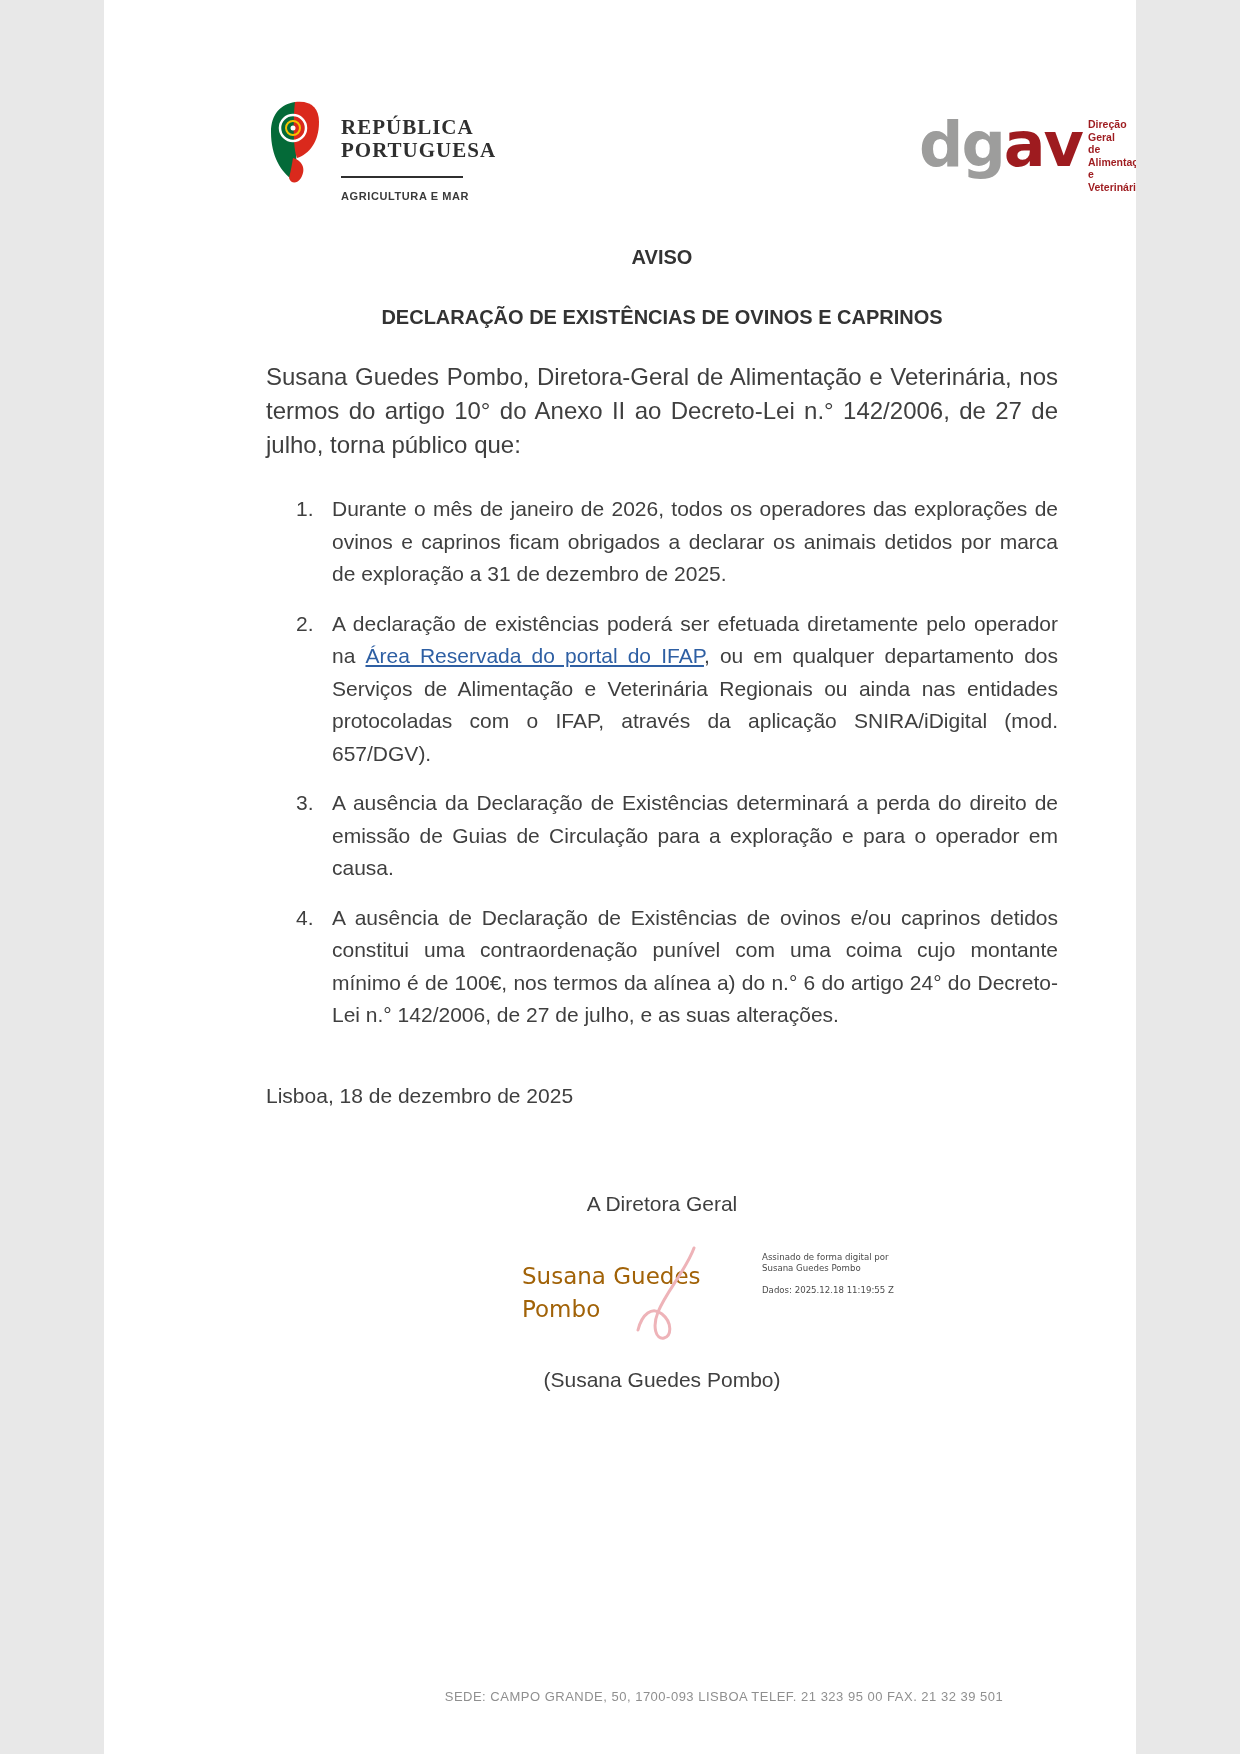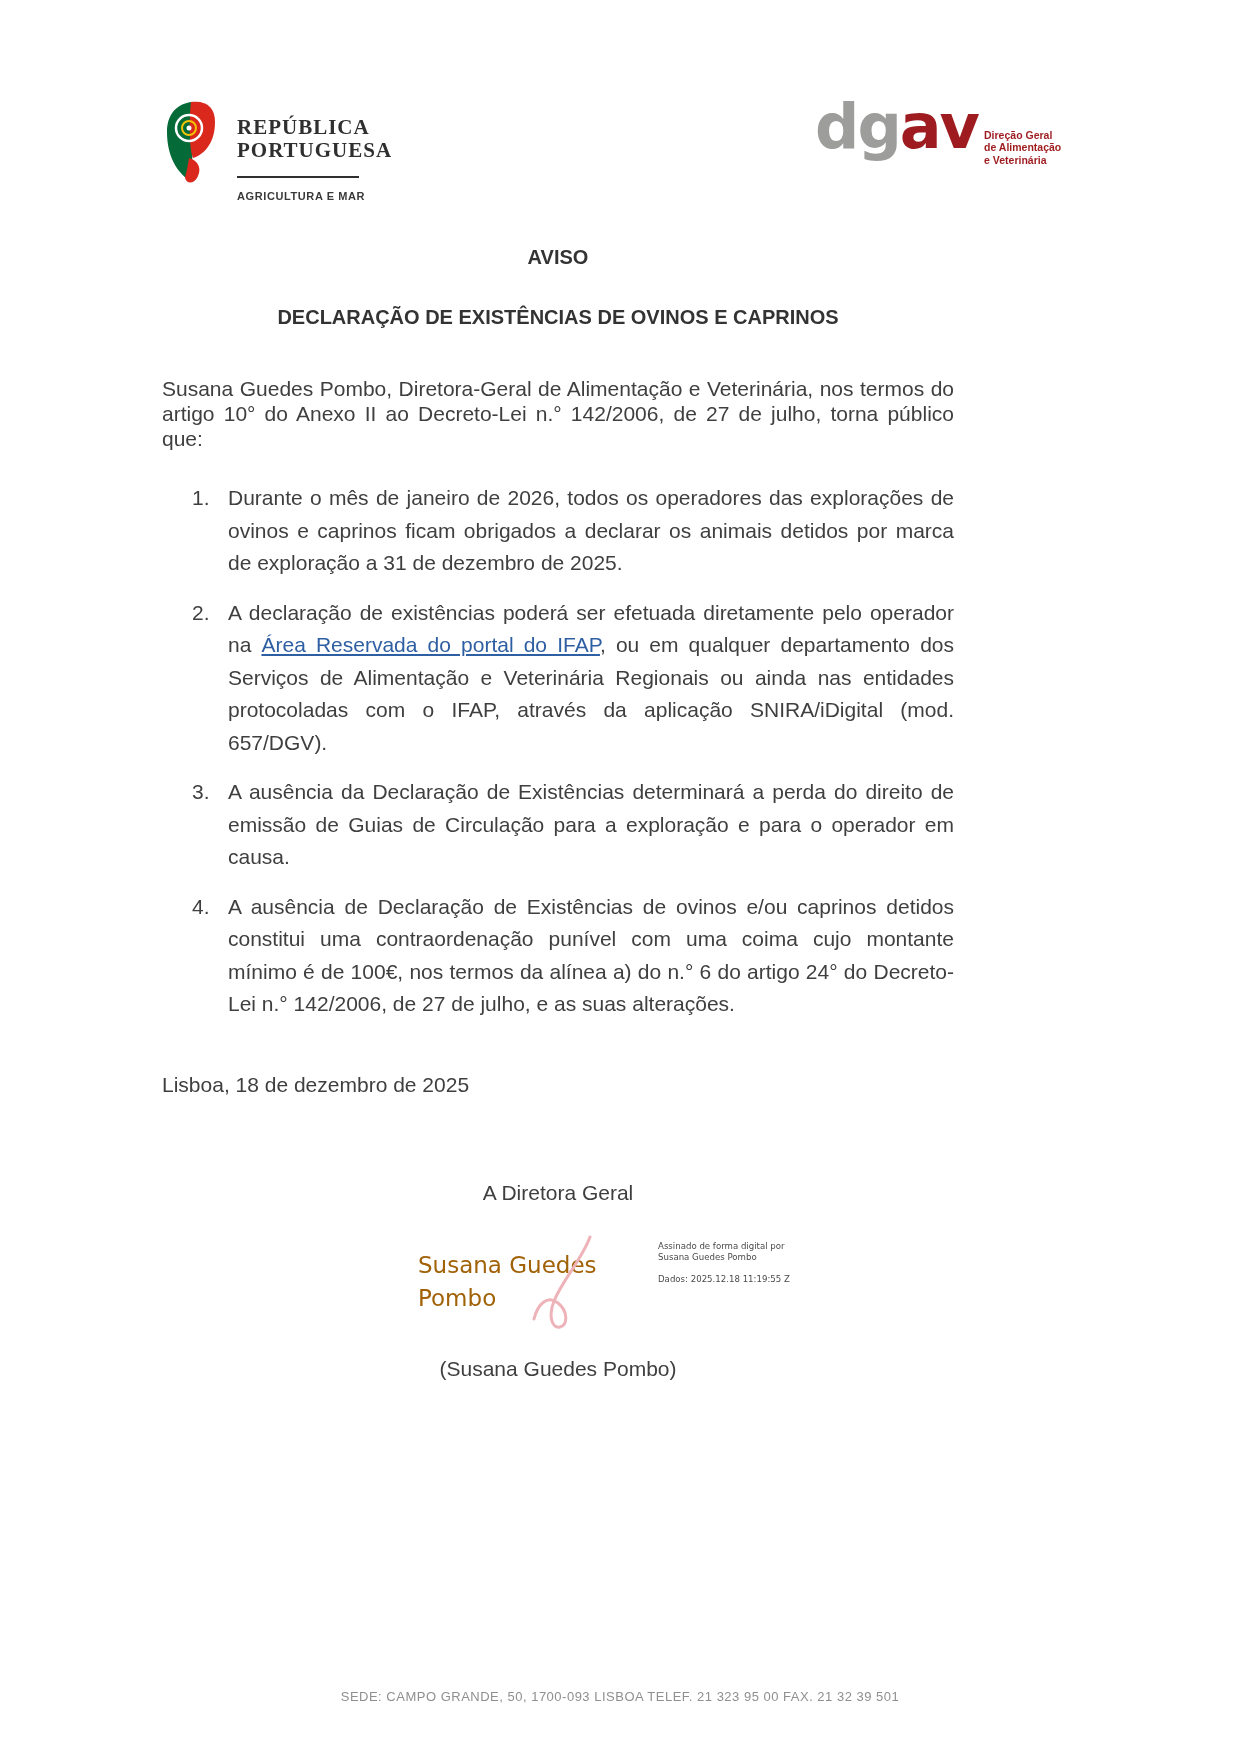--- a/index.html
+++ b/index.html
@@ -1,52 +1,51 @@
 <!DOCTYPE html>
 <html><head>
 <meta charset="utf-8">
 <style>
   html,body{margin:0;padding:0;background:#e8e8e8;}
   .page{
     position:relative;
-    width:1216px;height:1754px;
+    width:1032px;height:1754px;
     margin:0 auto;
     background:#ffffff;
     font-family:"Liberation Sans", sans-serif;
     color:#3f3f3f;
     overflow:hidden;
-    padding-left:24px;
   }
 
   
   .gov-logo{position:absolute;left:163px;top:98px;display:flex;align-items:flex-start;}
   .gov-flag{width:56px;height:88px;}
   .gov-text{margin-left:18px;padding-top:18px;}
   .gov-title{
     font-family:"Liberation Serif", serif;
     font-weight:bold;font-size:21px;line-height:23px;
     color:#2f2f2f;letter-spacing:1px;
   }
   .gov-rule{width:122px;height:2px;background:#2f2f2f;margin:14px 0 12px 0;}
   .gov-sub{font-size:11px;font-weight:bold;color:#3a3a3a;letter-spacing:.6px;}
 
   
-  .dgav{position:absolute;left:815px;top:100px;display:flex;align-items:flex-end;}
+  .dgav{position:absolute;left:815px;top:118px;display:flex;}
   .dgav-word{font-size:62px;font-weight:bold;line-height:54px;letter-spacing:-2px;font-family:"DejaVu Sans", sans-serif;}
   .dgav-dg{color:#9d9d9c;}
   .dgav-av{color:#9e1b1f;}
   .dgav-caption{margin-left:6px;margin-bottom:-12px;font-size:10.5px;font-weight:bold;color:#9e1b1f;line-height:12.5px;}
 
   
   .content{position:absolute;left:162px;top:238px;width:792px;}
   .doc-title{text-align:center;font-weight:bold;font-size:20px;color:#333;margin:8px;}
   .doc-subtitle{text-align:center;font-weight:bold;font-size:20px;color:#333;margin:37px 0 0 0;}
   .intro{
-    margin:47px 0 0 0;
-    font-size:21px;line-height:25px;
+    margin:31px 0 0 0;
+    font-size:24px;line-height:34px;
     text-align:justify;
   }
   .num-list{margin:31px 0 0 0;padding:0;list-style:none;}
   .num-list li{display:flex;margin:0 0 17px 0;}
   .li-num{flex:0 0 36px;margin-left:30px;font-size:21px;line-height:32.5px;}
   .li-text{flex:1;font-size:21px;line-height:32.5px;text-align:justify;}
   a.doc-link{color:#2e5fa3;text-decoration:underline;}
   .dateline{margin:52px 0 0 0;font-size:21px;}
 
   

